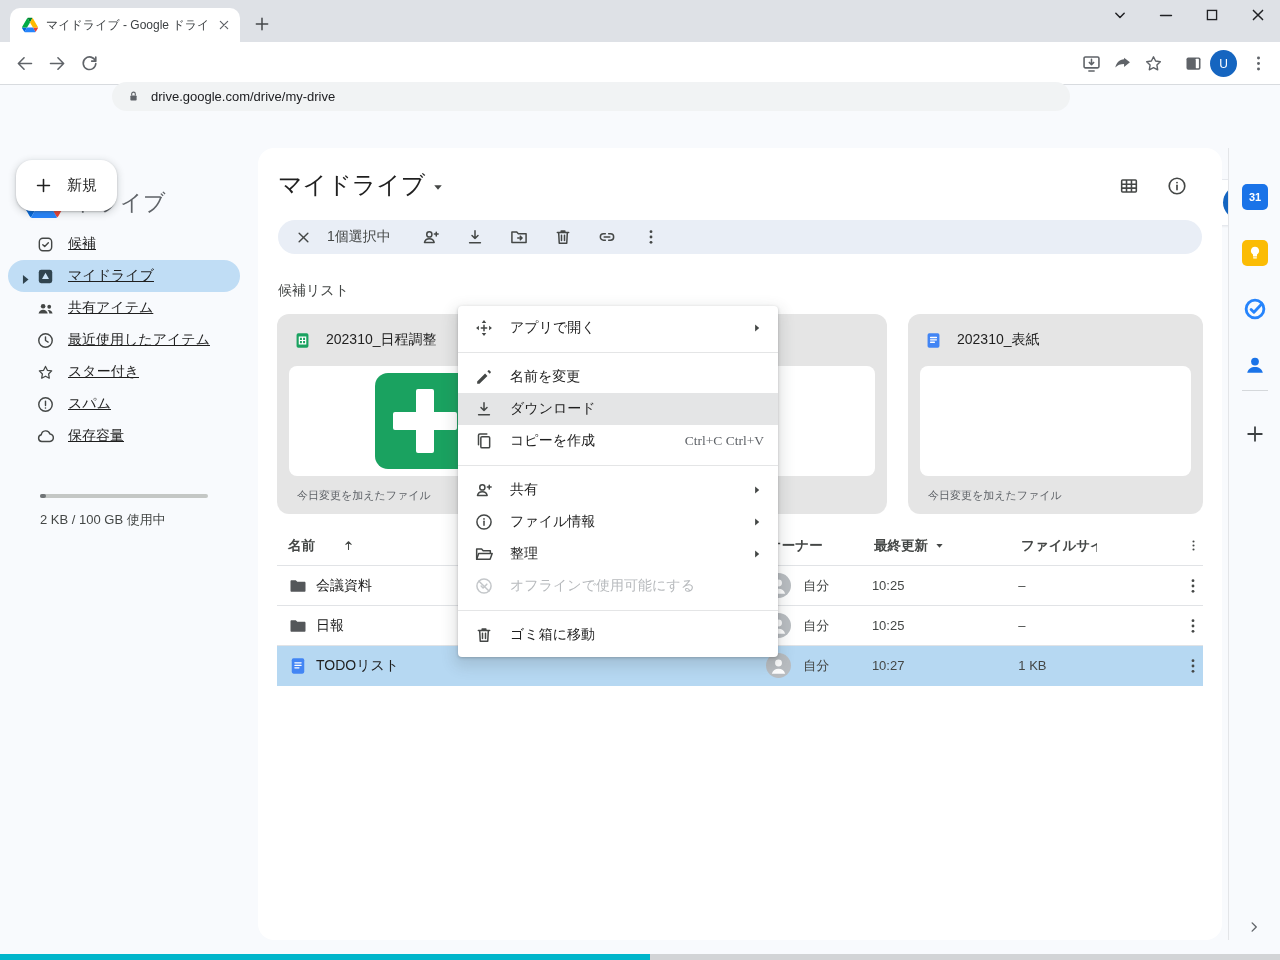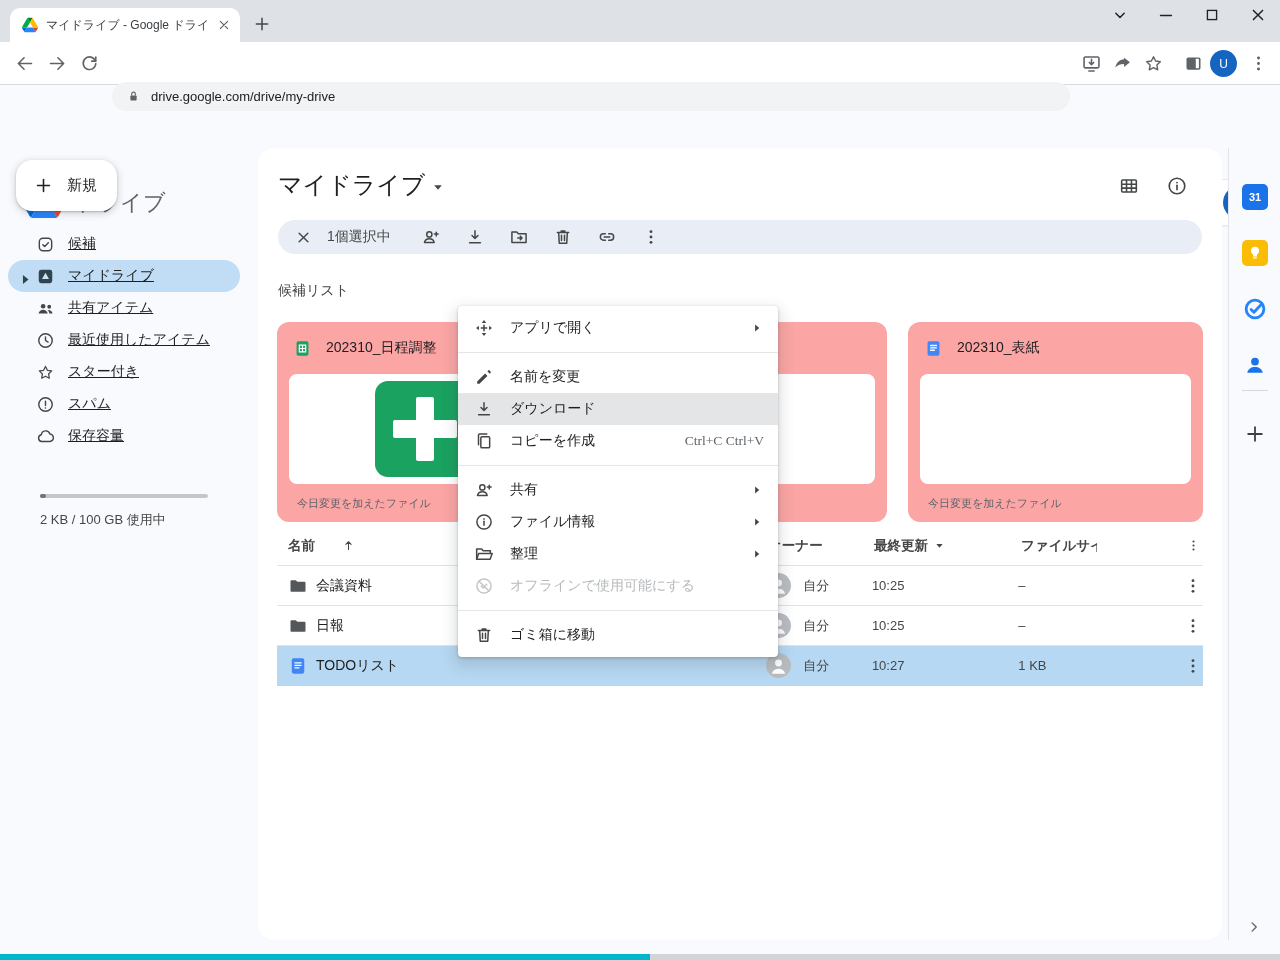--- a/index.html
+++ b/index.html
@@ -75,21 +75,21 @@
   .m-ic { position:absolute; top:27px; width:22px; height:22px; color:#444746; }
 
   .selbar { position:absolute; left:20px; top:72px; width:924px; height:34px; background:#e9eef6; border-radius:17px;
             display:flex; align-items:center; padding-left:16px; }
   .selbar .x { width:19px; height:19px; color:#444746; margin-right:14px; }
   .sel-count { font-size:14px; color:#444746; margin-right:30px; }
   .selbar .act { width:20px; height:20px; color:#444746; margin-right:24px; }
 
   .sugg-label { position:absolute; left:20px; top:134px; font-size:14px; color:#444746; }
 
-  .card { position:absolute; top:174px; width:295px; height:200px; background:#fca5a5; border-radius:12px; }
+  .card { position:absolute; top:166px; width:295px; height:200px; background:#e5e5e5; border-radius:12px; }
   .card-head { height:52px; display:flex; align-items:center; padding:0 16px; gap:14px; }
   .card-head .ic { width:19px; height:19px; }
   .card-title { font-size:14px; color:#1f1f1f; white-space:nowrap; overflow:hidden; }
   .card-thumb { position:absolute; left:12px; right:12px; top:52px; height:110px; background:#fff; border-radius:8px;
                 display:flex; align-items:center; justify-content:center; overflow:hidden; }
   .card-cap { position:absolute; left:20px; bottom:11px; font-size:11px; color:#5f6368; white-space:nowrap; }
   .sheets-big { position:relative; width:100px; height:96px; background:#1aa260; border-radius:13px; }
   .sheets-big::before { content:""; position:absolute; left:41px; top:16px; width:18px; height:64px; background:#fff; border-radius:2px; }
   .sheets-big::after  { content:""; position:absolute; left:18px; top:39px; width:64px; height:18px; background:#fff; border-radius:2px; }
   .c-sheets { color:#1aa260; } .c-docs { color:#4285f4; } .c-folder { color:#54575a; }

